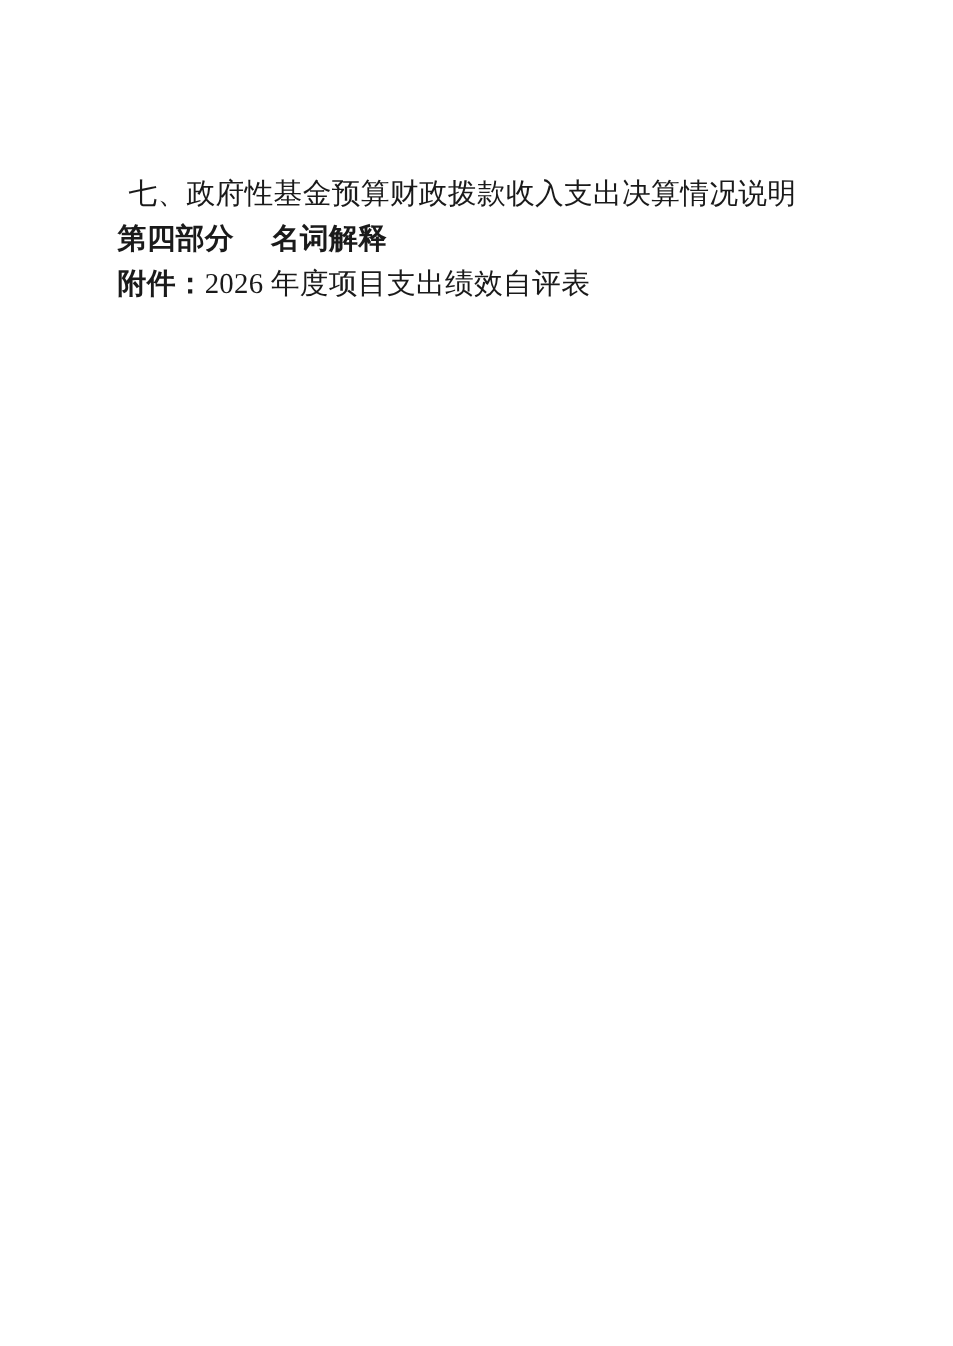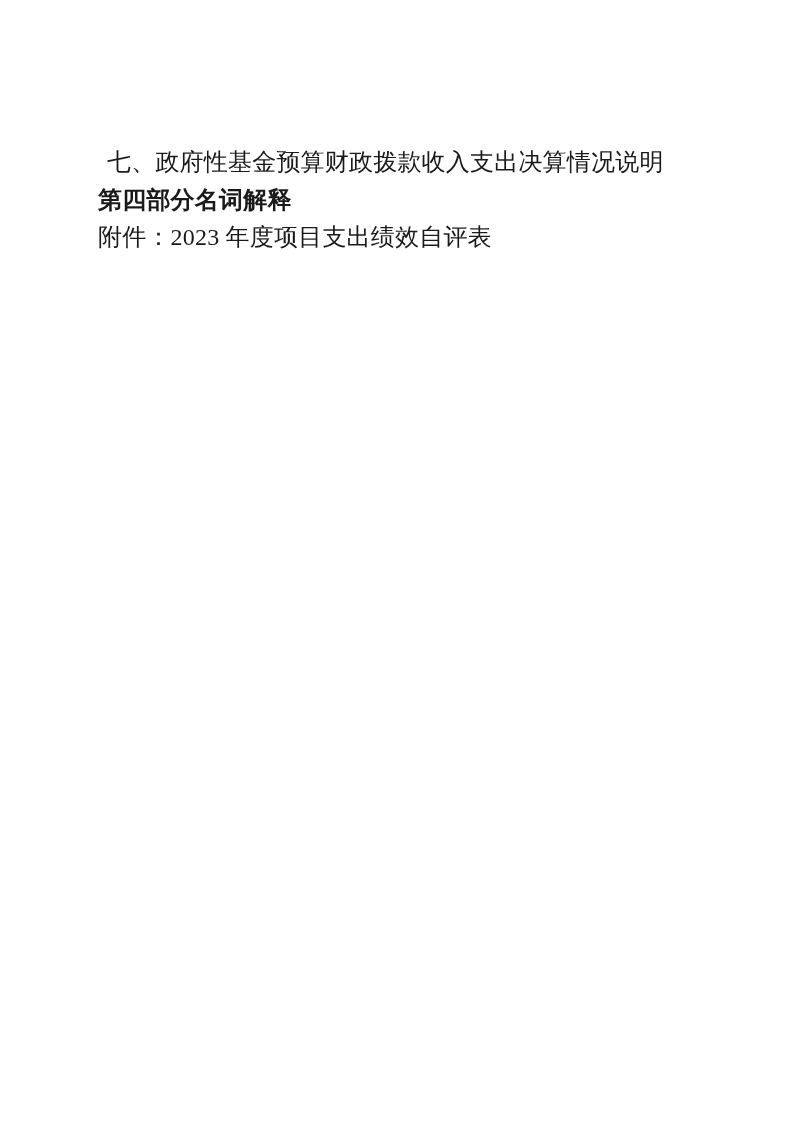--- a/index.html
+++ b/index.html
@@ -30,41 +30,42 @@
     white-space: nowrap;
     letter-spacing: 0.2px;
   }
   .indent {
     padding-left: 9px;
   }
   .heading {
     font-weight: bold;
   }
   .heading .title-gap {
+    margin-left: 31px;
   }
   .bold-label {
-    font-weight: normal;
+    font-weight: bold;
   }
   .footer {
     position: absolute;
     top: 992px;
     right: 100px;
     font-size: 18px;
     line-height: 20px;
     letter-spacing: 1px;
   }
 </style>
 </head>
 <body>
 
 <div class="page">
   <div class="content">
     <p class="line indent">七、政府性基金预算财政拨款收入支出决算情况说明</p>
     <p class="line heading">
       <span>第四部分</span><span class="title-gap">名词解释</span>
     </p>
     <p class="line">
-      <span class="bold-label">附件：</span><span>2023 年度项目支出绩效自评表</span>
+      <span class="bold-label">附件：</span><span>2026 年度项目支出绩效自评表</span>
     </p>
   </div>
 
   <div class="footer">-3-</div>
 </div>
 
 </body></html>

